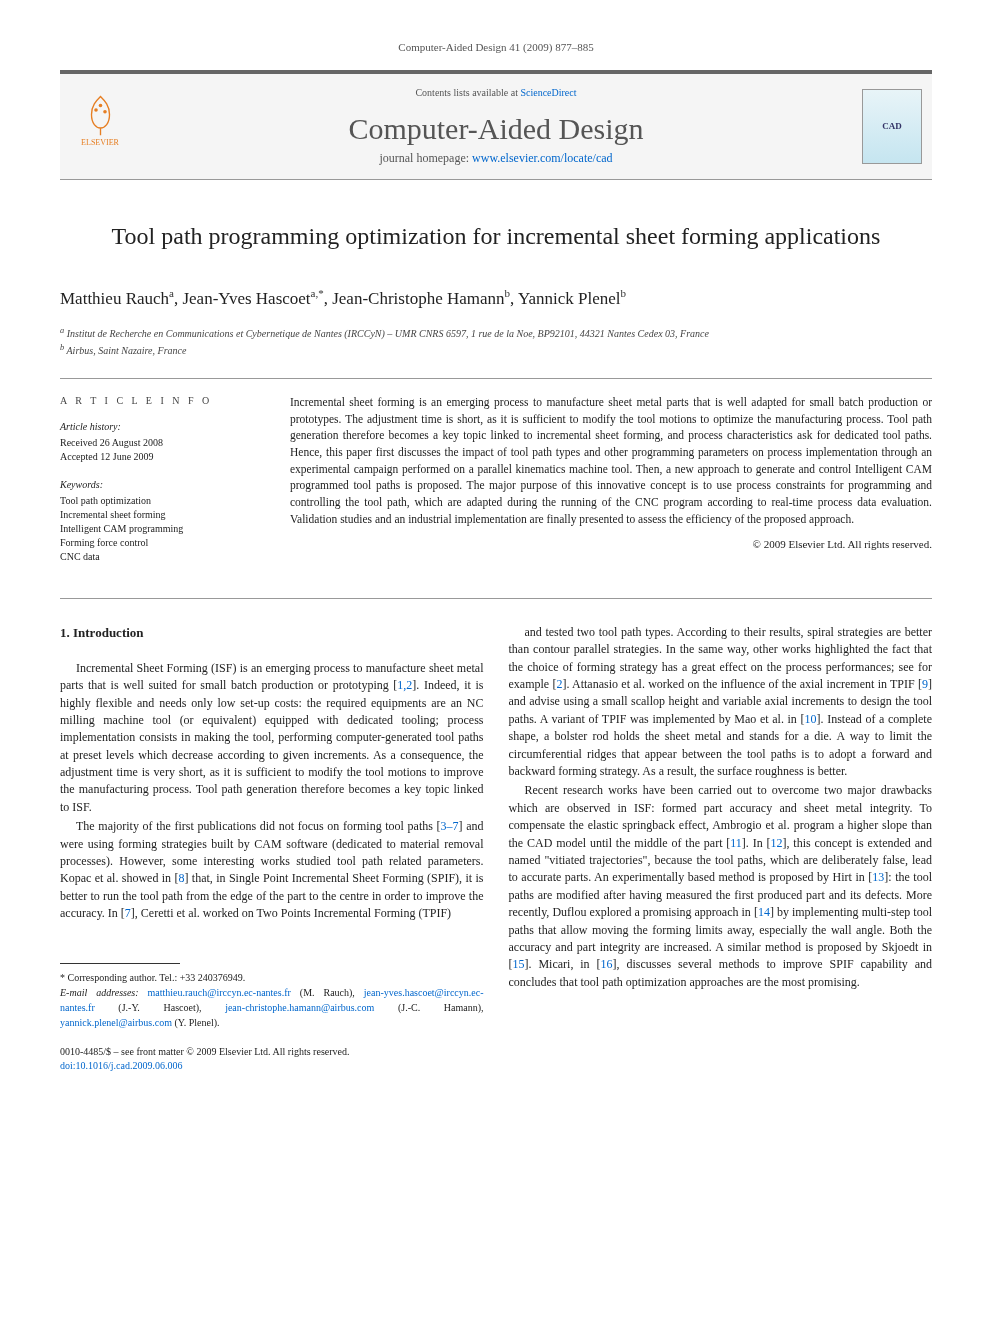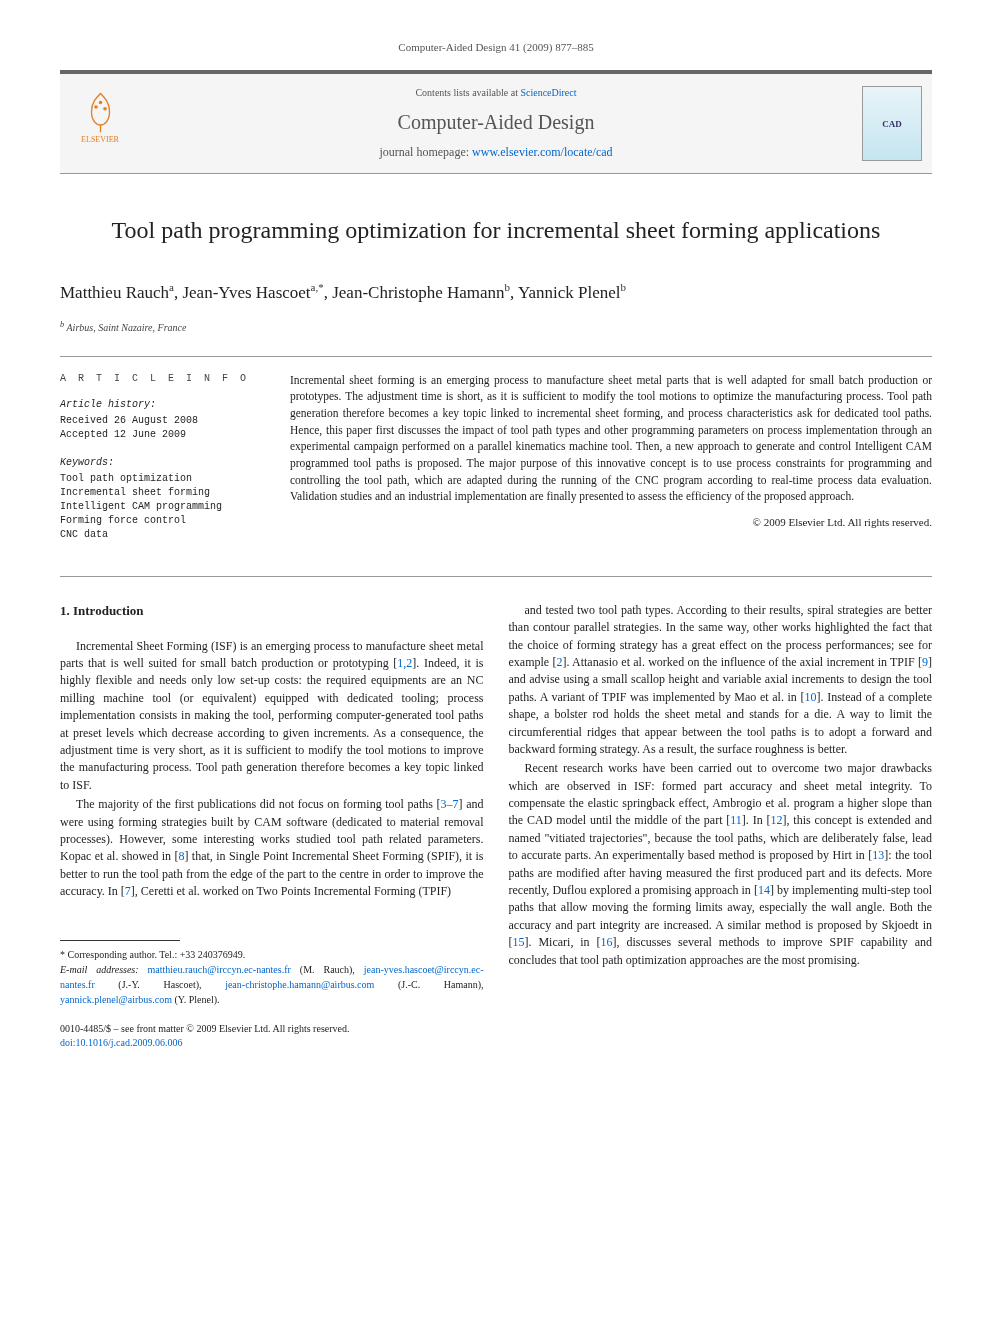--- a/index.html
+++ b/index.html
@@ -52,24 +52,23 @@
     }
     .contents-line {
       font-size: 10px;
       color: #555;
       margin-bottom: 8px;
     }
     .sciencedirect-link {
       color: #0066cc;
     }
     .journal-name {
-      font-size: 20px;
+      font-size: 30px;
       font-family: Georgia, serif;
       color: #555;
-      margin-bottom: 8px;
     }
     .homepage-line {
       font-size: 12px;
       color: #555;
     }
     .homepage-link {
       color: #0066cc;
     }
     .journal-cover {
       width: 60px;
@@ -118,21 +117,20 @@
       margin: 15px 0;
     }
     .info-abstract-row {
       display: flex;
       gap: 30px;
       margin-bottom: 20px;
     }
     .article-info {
       width: 200px;
       font-size: 10px;
-      font-family: Liberation Mono, monospace;
     }
     .section-label {
       letter-spacing: 3px;
       font-size: 10px;
       color: #444;
       margin-bottom: 12px;
       text-transform: uppercase;
     }
     .info-heading {
       font-style: italic;
@@ -230,20 +228,21 @@
 <h1 class="article-title">Tool path programming optimization for incremental sheet forming applications</h1>
 
 <div class="authors">
   <span class="author-name">Matthieu Rauch</span><sup class="affil-marker">a</sup>,
   <span class="author-name">Jean-Yves Hascoet</span><sup class="affil-marker">a,*</sup>,
   <span class="author-name">Jean-Christophe Hamann</span><sup class="affil-marker">b</sup>,
   <span class="author-name">Yannick Plenel</span><sup class="affil-marker">b</sup>
 </div>
 
 <div class="affiliations">
+  <div><sup>a</sup> <span>Institut de Recherche en Communications et Cybernetique de Nantes (IRCCyN) – UMR CNRS 6597, 1 rue de la Noe, BP92101, 44321 Nantes Cedex 03, France</span></div>
   <div><sup>b</sup> <span>Airbus, Saint Nazaire, France</span></div>
 </div>
 
 <hr class="divider">
 
 <div class="info-abstract-row">
   <div class="article-info">
     <div class="section-label">A R T I C L E   I N F O</div>
     <div class="info-block">
       <div class="info-heading">Article history:</div>

